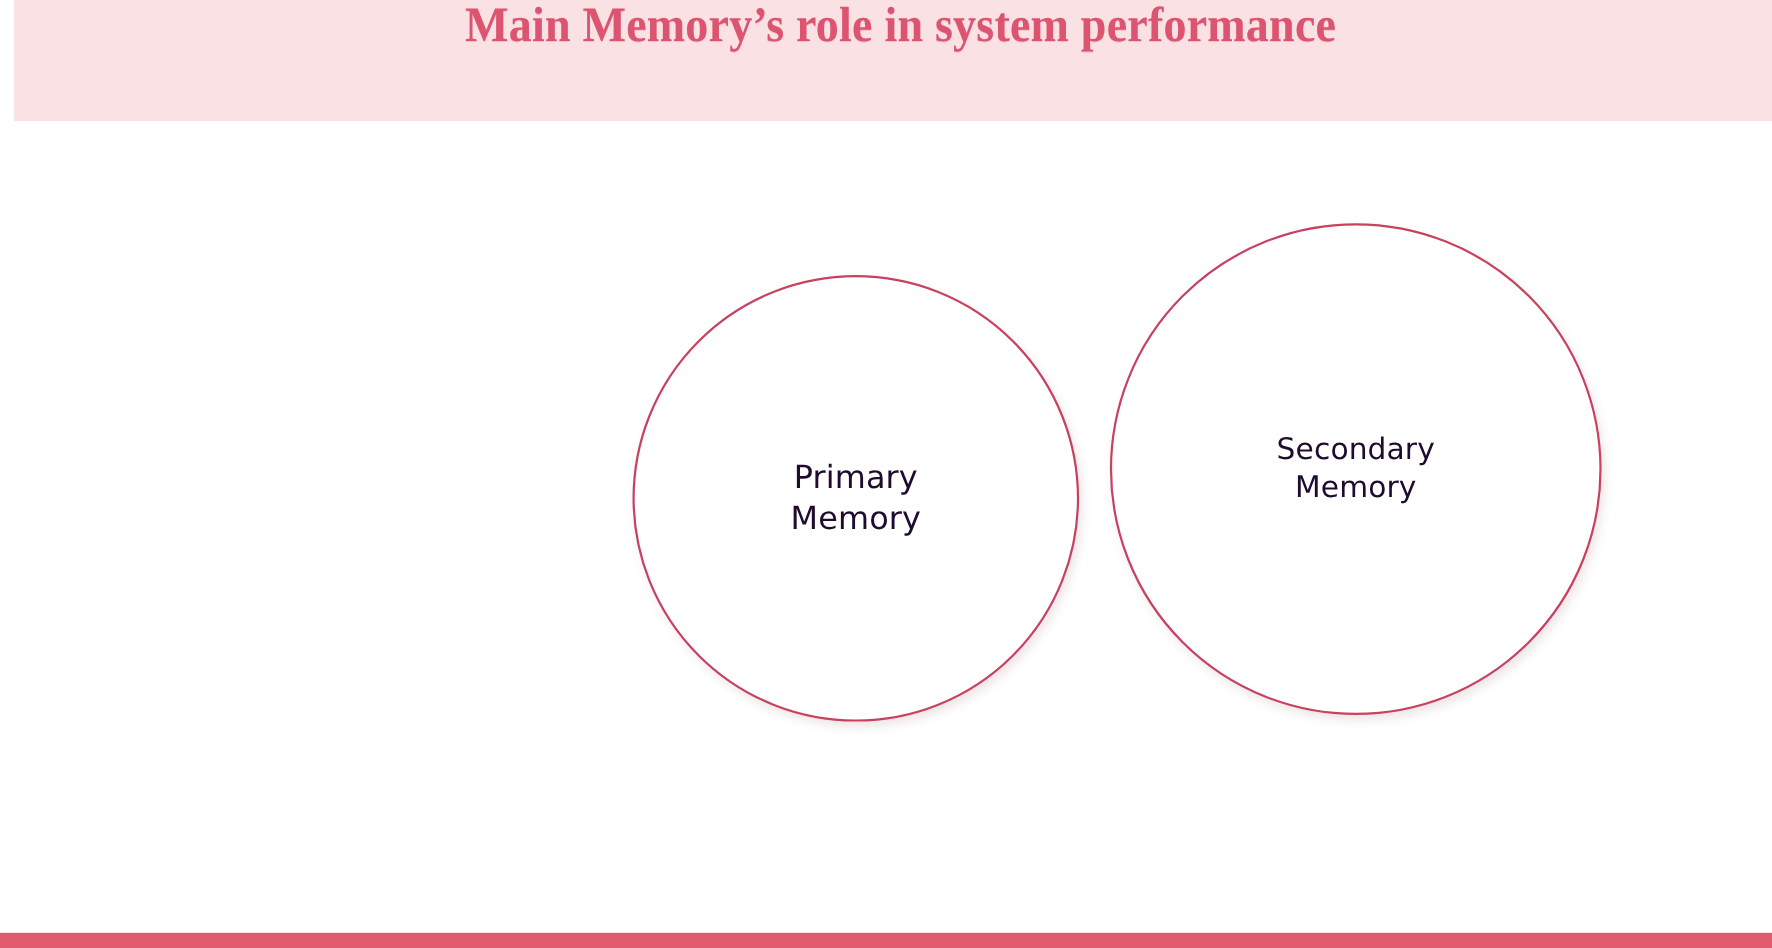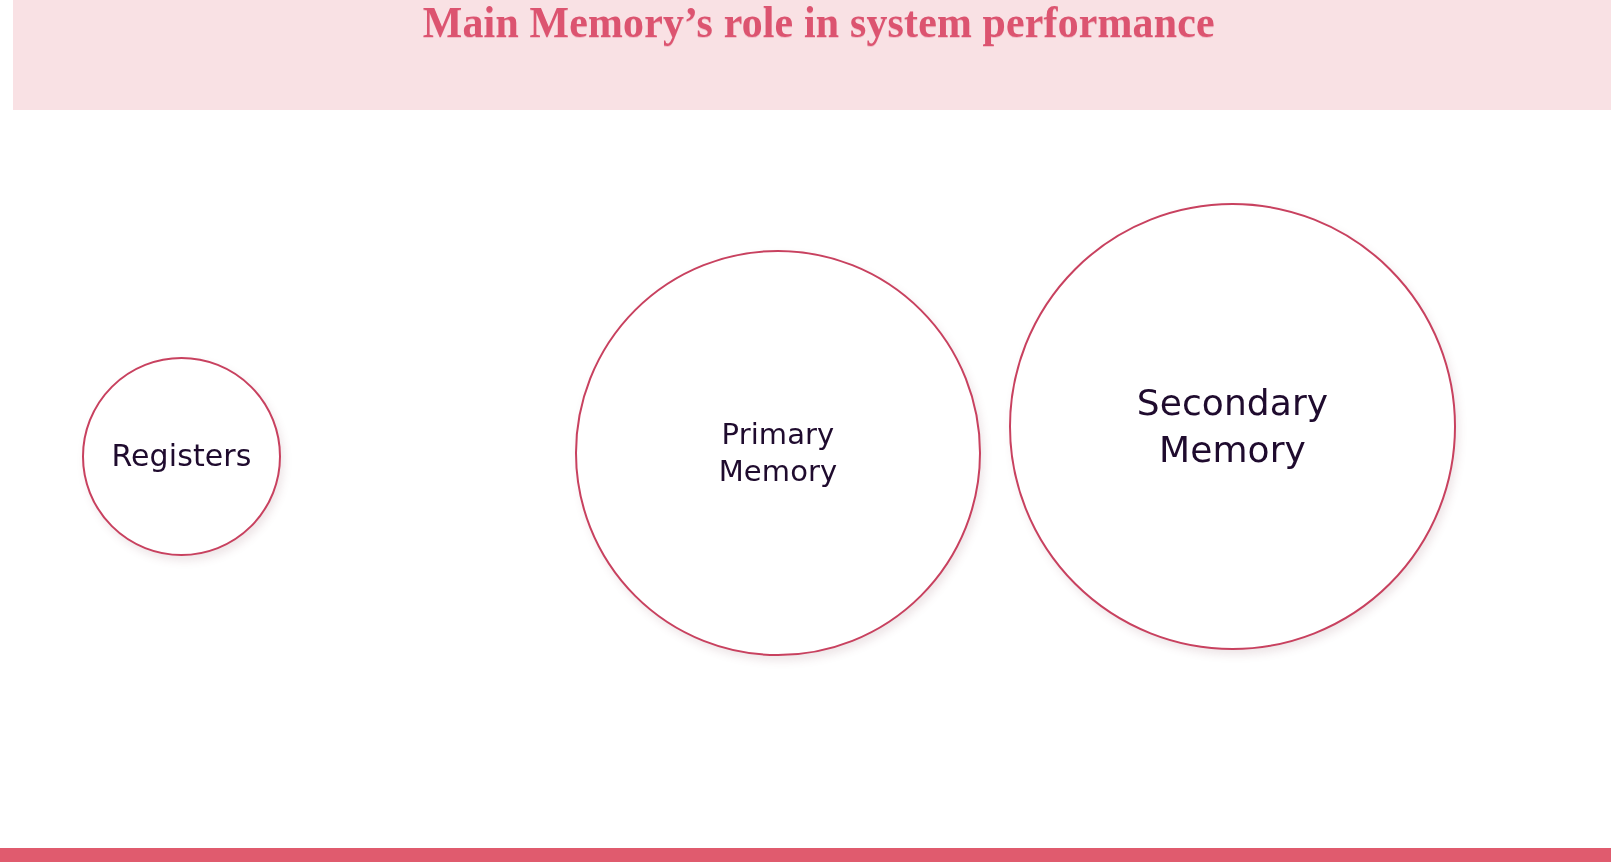--- a/index.html
+++ b/index.html
@@ -80,21 +80,21 @@
   #circle-registers        { left: 82px;   top: 244px; width: 199px; height: 199px; z-index: 4; }
   #circle-registers .circle-label { font-size: 30px; }
 
   #circle-cache            { left: 280px;  top: 191px; width: 297px; height: 297px; z-index: 3; }
   #circle-cache .circle-label { font-size: 31px; }
 
   #circle-primary-memory   { left: 575px;  top: 137px; width: 406px; height: 406px; z-index: 2; }
   #circle-primary-memory .circle-label { font-size: 29px; }
 
   #circle-secondary-memory { left: 1009px; top: 90px;  width: 447px; height: 447px; z-index: 1; }
-  #circle-secondary-memory .circle-label { font-size: 36px; }
+  #circle-secondary-memory .circle-label { font-size: 27px; }
 
   
   #bottom-bar {
     position: absolute;
     left: 0;
     top: 848px;
     width: 1611px;
     height: 14px;
     background: #e05b6e;
   }
@@ -103,23 +103,20 @@
 <body>
 
 <div id="slide">
 
   <div id="header-band">
     <div id="slide-title">Main Memory’s role in system performance</div>
   </div>
 
   <div id="diagram-stage">
 
-    <div class="memory-circle" id="circle-registers">
-      <span class="circle-label">Registers</span>
-    </div>
 
 
     <div class="memory-circle" id="circle-primary-memory">
       <span class="circle-label">Primary
 Memory</span>
     </div>
 
     <div class="memory-circle" id="circle-secondary-memory">
       <span class="circle-label">Secondary
 Memory</span>

